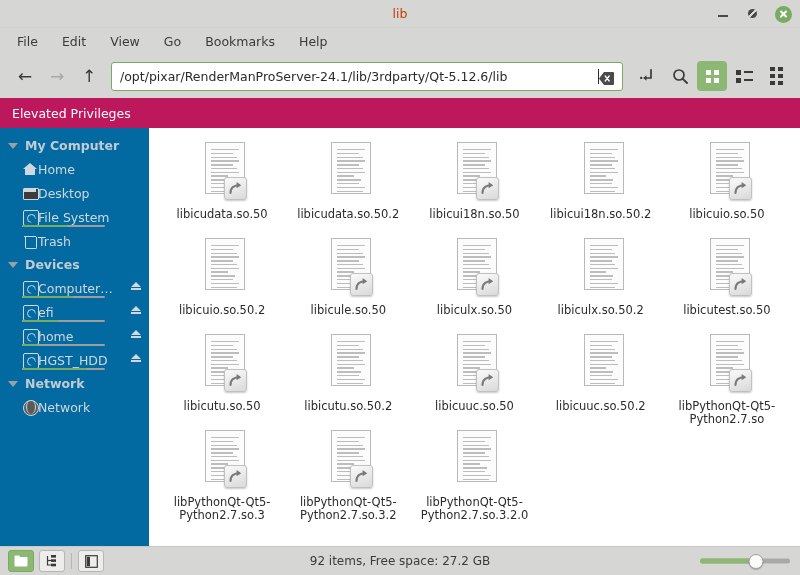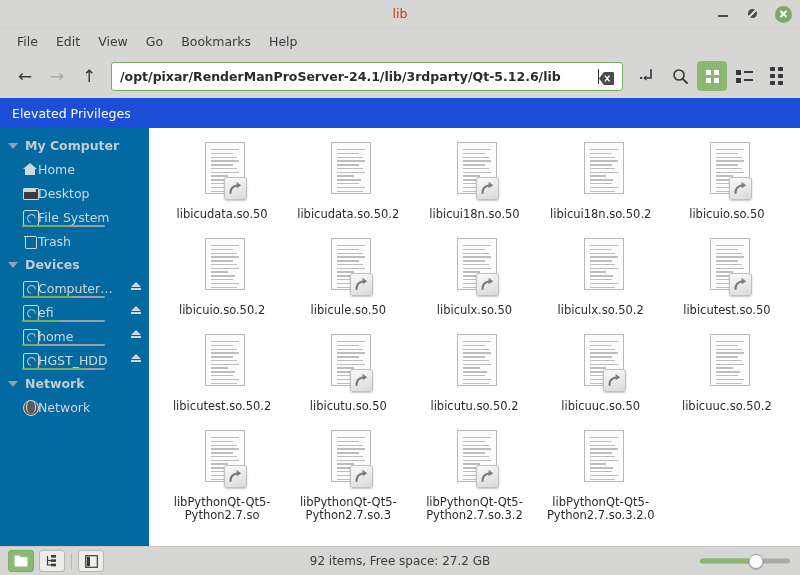--- a/index.html
+++ b/index.html
@@ -56,21 +56,21 @@
     content: ""; position: absolute; left: 4px; top: 7.5px;
     width: 9px; height: 2px; background: #fff; border-radius: 1px;
   }
   .wc-close::before { transform: rotate(45deg); }
   .wc-close::after  { transform: rotate(-45deg); }
 
   
   .menubar {
     height: 26px; min-height: 26px;
     display: flex; align-items: center;
-    padding-left: 8px; gap: 0px;
+    padding-left: 8px; gap: 6px;
     background: #d6d6d4;
   }
   .menu-item {
     font-size: 12.5px; color: #3b3b3b;
     padding: 3px 9px; cursor: default; border-radius: 2px;
   }
 
   
   .toolbar {
     height: 44px; min-height: 44px;
@@ -90,21 +90,20 @@
   .pathbox {
     flex: 1; height: 29px; margin: 0 8px 0 6px;
     background: #ffffff; border: 1px solid #7aab62; border-radius: 3px;
     display: flex; align-items: center; padding: 0 6px 0 8px;
     position: relative;
   }
   .pathtext {
     flex: 1; font-size: 12.5px; color: #2b2b2b;
     white-space: nowrap; overflow: hidden;
     font-family: "DejaVu Sans", "Liberation Sans", sans-serif;
-    font-weight: bold;
   }
   .caret {
     display: inline-block; width: 1px; height: 15px;
     background: #2b2b2b; vertical-align: middle; margin-left: 0px;
   }
   .clearbtn {
     width: 15px; height: 13px; cursor: pointer; flex-shrink: 0;
     position: relative; margin-right: 2px;
   }
 
@@ -123,21 +122,21 @@
   .list-icon .lrow { display: flex; align-items: center; gap: 3px; }
   .list-icon .lrow b { width: 5px; height: 5px; background: currentColor; display: block; }
   .list-icon .lrow s { width: 9px; height: 2px; background: currentColor; display: block; text-decoration: none; }
 
   .compact-icon { display: grid; grid-template-columns: 5px 5px; grid-template-rows: 4px 4px 4px; gap: 3px; }
   .compact-icon i { background: currentColor; display: block; }
 
   
   .banner {
     height: 24px; min-height: 30px;
-    background: #1d4ed8; color: #ffffff;
+    background: #be185d; color: #ffffff;
     display: flex; align-items: center;
     padding-left: 12px; font-size: 12.5px;
   }
 
   
   .body {
     flex: 1; display: flex; min-height: 0;
     background: #ffffff;
   }
 
@@ -734,39 +733,20 @@
                 <span class="s1"></span>
                 <span class="s2"></span>
                 <span class="s3"></span>
                 <span class="s1"></span>
                 <span class="s4"></span>
                 <span class="s5"></span>
                 <span class="s2"></span>
                 <span class="s1"></span>
                 <span class="s3"></span>
               </div>
-            </div>
-            <div class="fname">libicutest.so.50.2</div>
-          </div>
-          <div class="fileitem">
-            <div class="icon-wrap">
-              <div class="doc">
-                <span class="s1"></span>
-                <span class="s2"></span>
-                <span class="s3"></span>
-                <span class="s1"></span>
-                <span class="s2"></span>
-                <span class="s3"></span>
-                <span class="s1"></span>
-                <span class="s4"></span>
-                <span class="s5"></span>
-                <span class="s2"></span>
-                <span class="s1"></span>
-                <span class="s3"></span>
-              </div>
               <div class="symlink">
                 <svg width="15" height="15" viewBox="0 0 15 15">
                   <path d="M2.5 12 C2.5 6.2 7 4.2 11 4.2" stroke="#7a7a7a" stroke-width="2.1" fill="none" stroke-linecap="round"></path>
                   <path d="M8.6 1.1 L13.2 4.2 L8.6 7.3 Z" fill="#7a7a7a"></path>
                 </svg>
               </div>
             </div>
             <div class="fname">libicutu.so.50</div>
           </div>
           <div class="fileitem">

